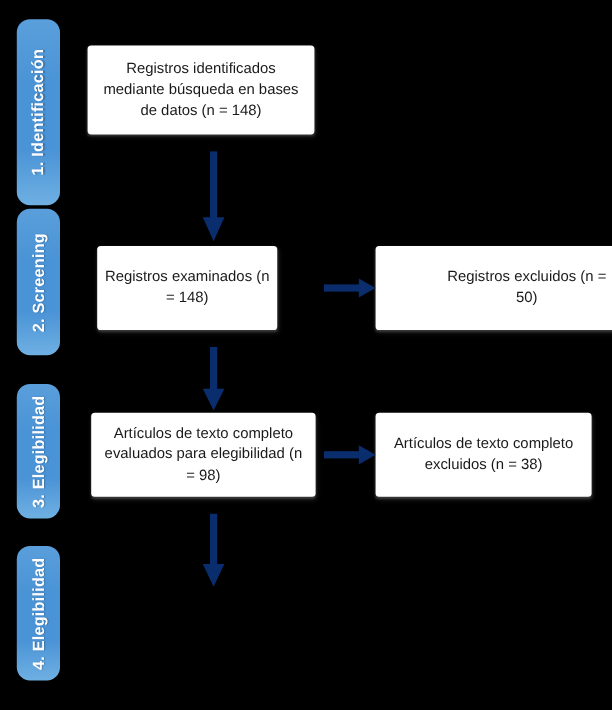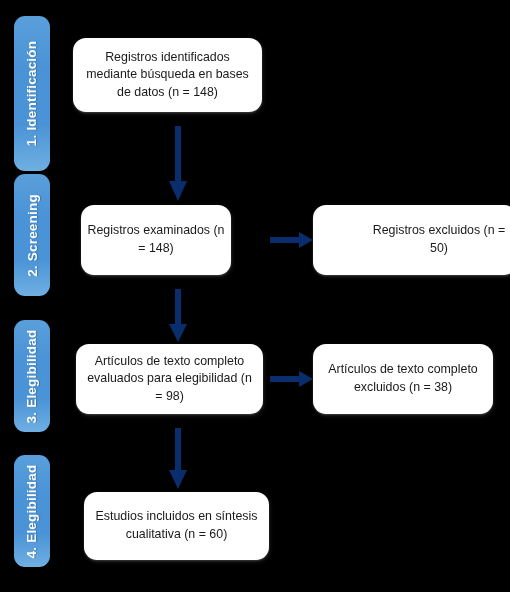--- a/index.html
+++ b/index.html
@@ -44,21 +44,21 @@
 
   #stage-tab-1 { top: 16px;  height: 155px; }
   #stage-tab-2 { top: 174px; height: 122px; }
   #stage-tab-3 { top: 320px; height: 112px; }
   #stage-tab-4 { top: 455px; height: 112px; }
 
   
   .flow-box {
     position: absolute;
     background: #ffffff;
-    border-radius: 13px;
+    border-radius: 3px;
     box-shadow: 1px 2px 4px rgba(255,255,255,0.10), 0 1px 2px rgba(120,120,120,0.35);
     display: flex;
     align-items: center;
     justify-content: center;
     box-sizing: border-box;
   }
   .flow-box-text {
     color: #1a1a1a;
     font-size: 12.4px;
     line-height: 1.42;
@@ -135,24 +135,20 @@
     <span class="flow-box-text">Artículos de texto completo
 evaluados para elegibilidad (n
 = 98)</span>
   </div>
 
   <div class="flow-box" id="box-excluded-2">
     <span class="flow-box-text">Artículos de texto completo
 excluidos (n = 38)</span>
   </div>
 
-  <div class="flow-box" id="box-included">
-    <span class="flow-box-text">Estudios incluidos en síntesis
-cualitativa (n = 60)</span>
-  </div>
 
   <div class="arrow-v" id="arrow-identified-screened">
     <svg width="22" height="76" viewBox="0 0 22 76" preserveAspectRatio="none">
       <rect x="8" y="0" width="6" height="56" fill="#0a2d6e"></rect>
       <polygon points="11,75 2,55 20,55" fill="#0a2d6e"></polygon>
     </svg>
   </div>
 
   <div class="arrow-v" id="arrow-screened-fulltext">
     <svg width="22" height="54" viewBox="0 0 22 54" preserveAspectRatio="none">

